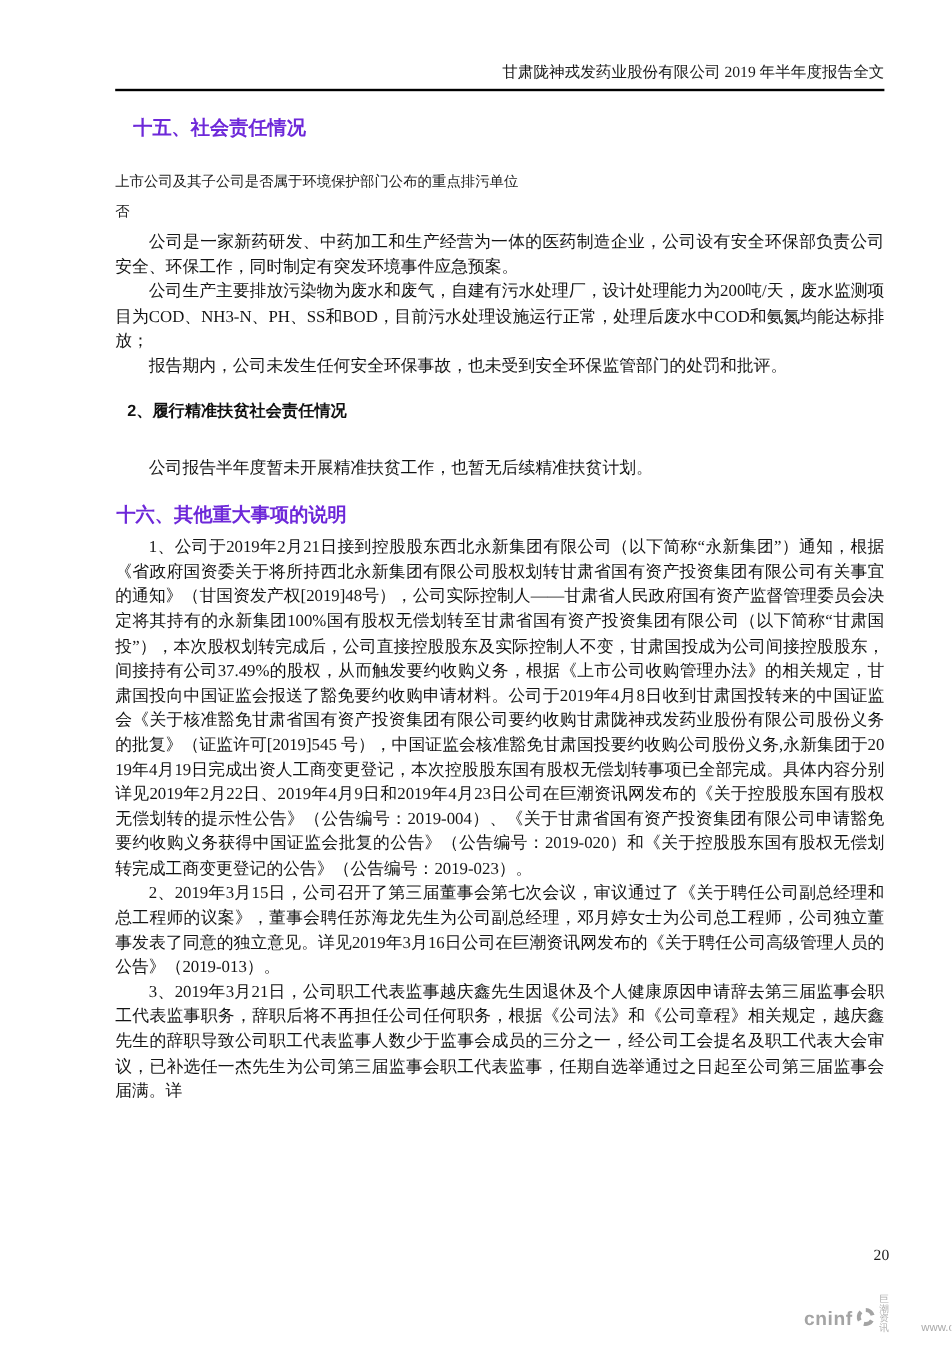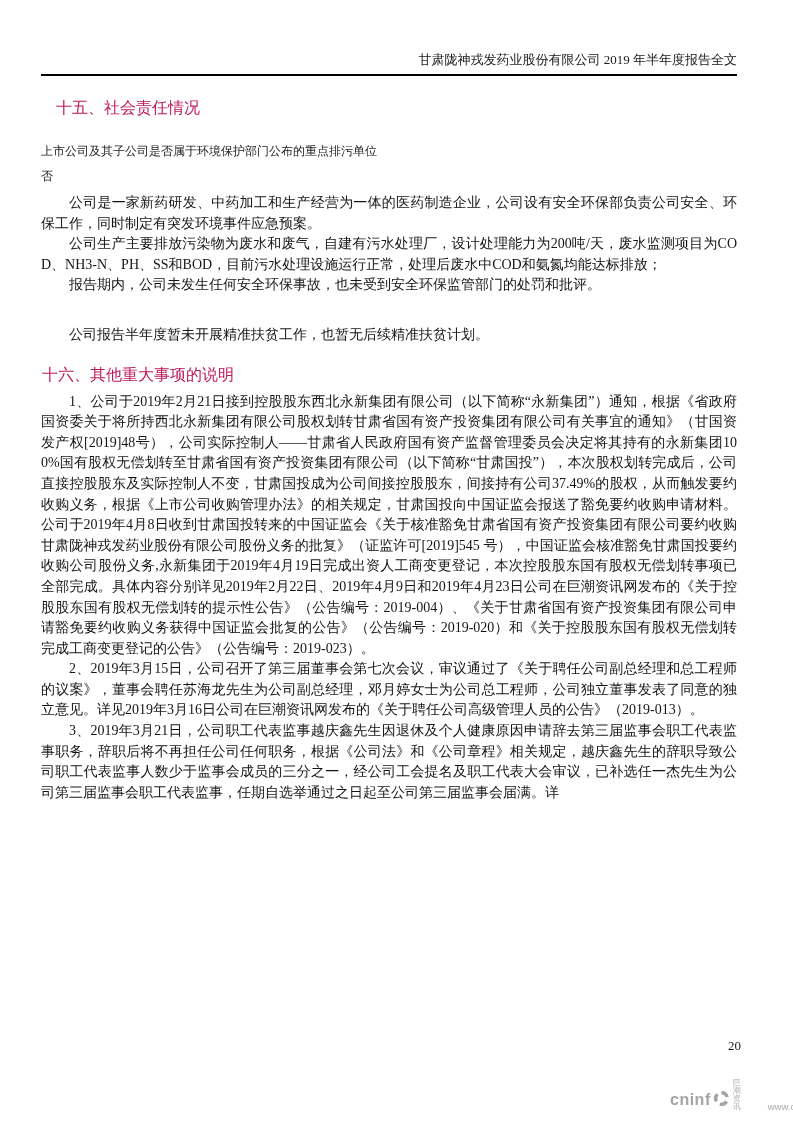--- a/index.html
+++ b/index.html
@@ -6,40 +6,40 @@
   html, body { background: #ffffff; }
   .page {
     position: relative;
     width: 793px;
     height: 1122px;
     margin: 0 auto;
     background: #ffffff;
     color: #1a1a1a;
     font-family: "Liberation Serif", "DejaVu Serif", serif;
     overflow: hidden;
-    padding: 0 56px 0 41px;
+    padding: 0 56px 0 96px;
   }
   .doc-header {
     padding-top: 52px;
     text-align: right;
     font-size: 13px;
     line-height: 16px;
     color: #1a1a1a;
   }
   .header-rule {
     border: none;
     border-top: 2px solid #000;
     margin-top: 6px;
   }
   .h1 {
     font-family: "Liberation Sans", "DejaVu Sans", sans-serif;
-    font-weight: normal;
+    font-weight: bold;
     font-size: 16px;
     line-height: 22px;
-    color: #be185d;
+    color: #6d28d9;
   }
   .h1.s15 { margin-top: 21px; padding-left: 15px; }
   .h1.s16 { margin-top: 18px; padding-left: 1px; }
   .h2 {
     font-family: "Liberation Sans", "DejaVu Sans", sans-serif;
     font-weight: bold;
     font-size: 13.5px;
     line-height: 18px;
     color: #111;
     padding-left: 10px;
@@ -129,20 +129,21 @@
 
   <div class="meta-line question">上市公司及其子公司是否属于环境保护部门公布的重点排污单位</div>
   <div class="meta-line answer">否</div>
 
   <div class="body-block first-sub">
     <p>公司是一家新药研发、中药加工和生产经营为一体的医药制造企业，公司设有安全环保部负责公司安全、环保工作，同时制定有突发环境事件应急预案。</p>
     <p>公司生产主要排放污染物为废水和废气，自建有污水处理厂，设计处理能力为200吨/天，废水监测项目为COD、NH3-N、PH、SS和BOD，目前污水处理设施运行正常，处理后废水中COD和氨氮均能达标排放；</p>
     <p>报告期内，公司未发生任何安全环保事故，也未受到安全环保监管部门的处罚和批评。</p>
   </div>
 
+  <div class="h2 e2">2、履行精准扶贫社会责任情况</div>
 
   <div class="body-block poverty">
     <p>公司报告半年度暂未开展精准扶贫工作，也暂无后续精准扶贫计划。</p>
   </div>
 
   <div class="h1 s16">十六、其他重大事项的说明</div>
 
 
   <div class="body-block matters">
     <p>1、公司于2019年2月21日接到控股股东西北永新集团有限公司（以下简称“永新集团”）通知，根据《省政府国资委关于将所持西北永新集团有限公司股权划转甘肃省国有资产投资集团有限公司有关事宜的通知》（甘国资发产权[2019]48号），公司实际控制人——甘肃省人民政府国有资产监督管理委员会决定将其持有的永新集团100%国有股权无偿划转至甘肃省国有资产投资集团有限公司（以下简称“甘肃国投”），本次股权划转完成后，公司直接控股股东及实际控制人不变，甘肃国投成为公司间接控股股东，间接持有公司37.49%的股权，从而触发要约收购义务，根据《上市公司收购管理办法》的相关规定，甘肃国投向中国证监会报送了豁免要约收购申请材料。公司于2019年4月8日收到甘肃国投转来的中国证监会《关于核准豁免甘肃省国有资产投资集团有限公司要约收购甘肃陇神戎发药业股份有限公司股份义务的批复》（证监许可[2019]545 号），中国证监会核准豁免甘肃国投要约收购公司股份义务,永新集团于2019年4月19日完成出资人工商变更登记，本次控股股东国有股权无偿划转事项已全部完成。具体内容分别详见2019年2月22日、2019年4月9日和2019年4月23日公司在巨潮资讯网发布的《关于控股股东国有股权无偿划转的提示性公告》（公告编号：2019-004）、《关于甘肃省国有资产投资集团有限公司申请豁免要约收购义务获得中国证监会批复的公告》（公告编号：2019-020）和《关于控股股东国有股权无偿划转完成工商变更登记的公告》（公告编号：2019-023）。</p>

